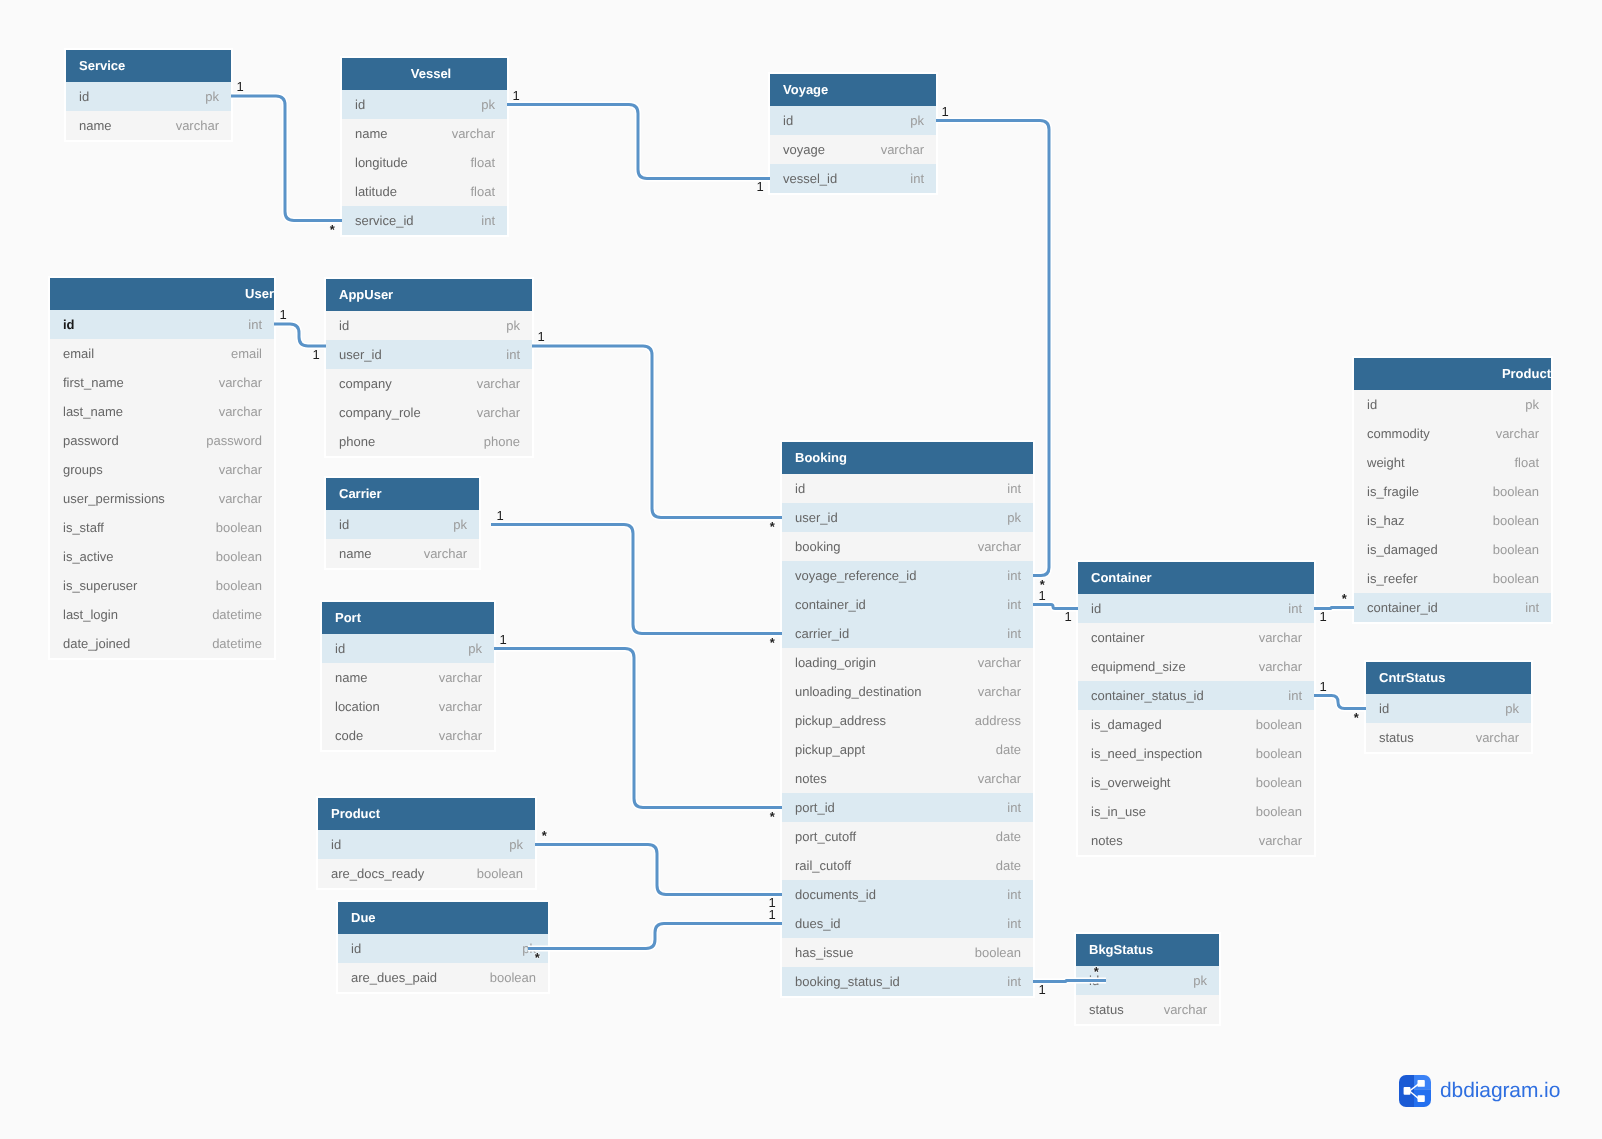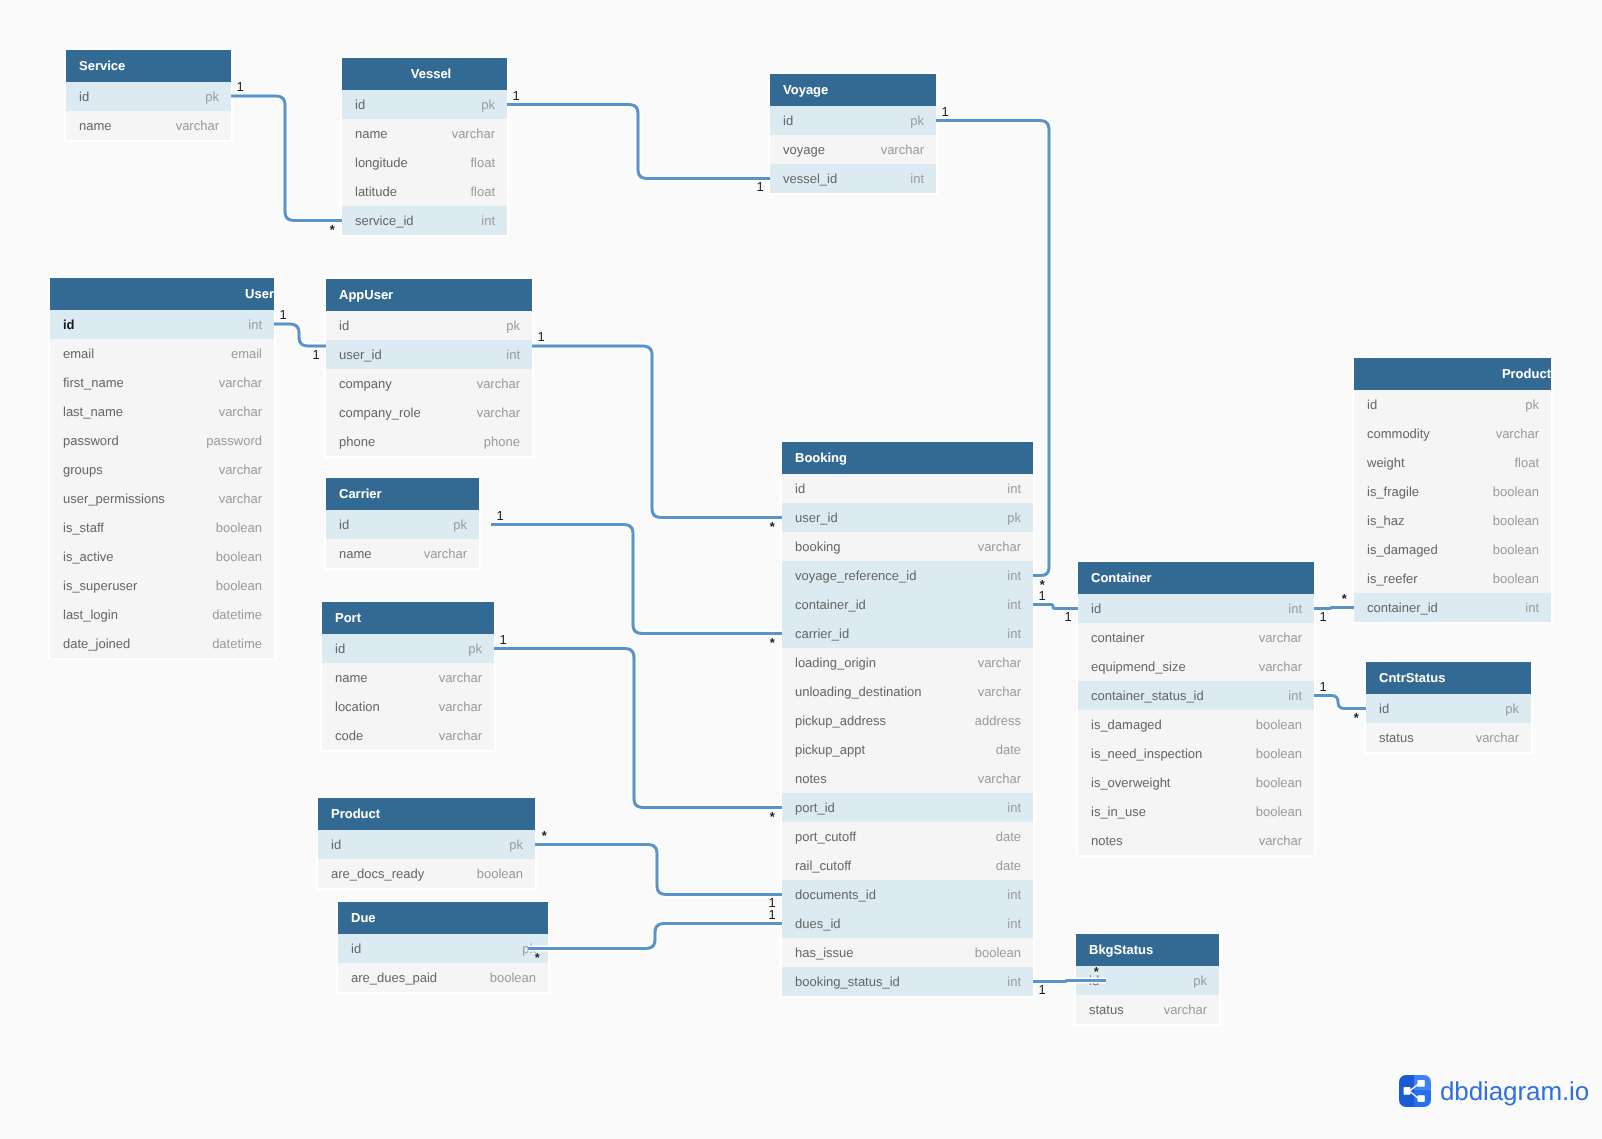--- a/index.html
+++ b/index.html
@@ -11,21 +11,21 @@
   .tbl{position:absolute;background:#f5f5f5;box-shadow:0 0 0 2px #ffffff;z-index:1;}
   .tbl .hdr{background:#336a94;color:#ffffff;font-weight:bold;font-size:13px;height:32px;line-height:32px;padding-left:13px;box-sizing:border-box;white-space:nowrap;}
   .tbl .row{height:29px;line-height:29px;display:flex;justify-content:space-between;align-items:center;padding:0 12px 0 13px;font-size:13px;color:#666666;background:#f5f5f5;box-sizing:border-box;white-space:nowrap;}
   .tbl .row.hl{background:#dceaf2;}
   .tbl .row .ty{color:#9b9b9b;}
   .tbl .row.bold .nm{color:#1a1a1a;font-weight:bold;}
   .tbl .row.bold .ty{color:#9b9b9b;}
   .card{position:absolute;z-index:3;font-size:13px;color:#1e1e1e;line-height:1;white-space:nowrap;text-shadow:0 0 2px #fff,0 0 2px #fff,0 0 2px #fff;}
   .card.star{font-weight:bold;}
   #logo{position:absolute;left:1399px;top:1075px;display:flex;align-items:center;}
-  #logo .lg-txt{font-size:26px;color:#2f6fe0;letter-spacing:-0.1px;margin-left:9px;}
+  #logo .lg-txt{font-size:21px;color:#2f6fe0;letter-spacing:-0.1px;margin-left:9px;}
 </style>
 </head>
 <body>
 
 <div id="canvas">
   <svg id="links">
       <g>
         <path d="M 231 96 L 276 96 Q 285 96 285 105 L 285 211.5 Q 285 220.5 294 220.5 L 342 220.5" fill="none" stroke="#ffffff" stroke-width="6" stroke-linecap="butt" stroke-linejoin="round"></path>
         <path d="M 231 96 L 276 96 Q 285 96 285 105 L 285 211.5 Q 285 220.5 294 220.5 L 342 220.5" fill="none" stroke="#5a93c8" stroke-width="3" stroke-linecap="butt" stroke-linejoin="round"></path>
       </g>

